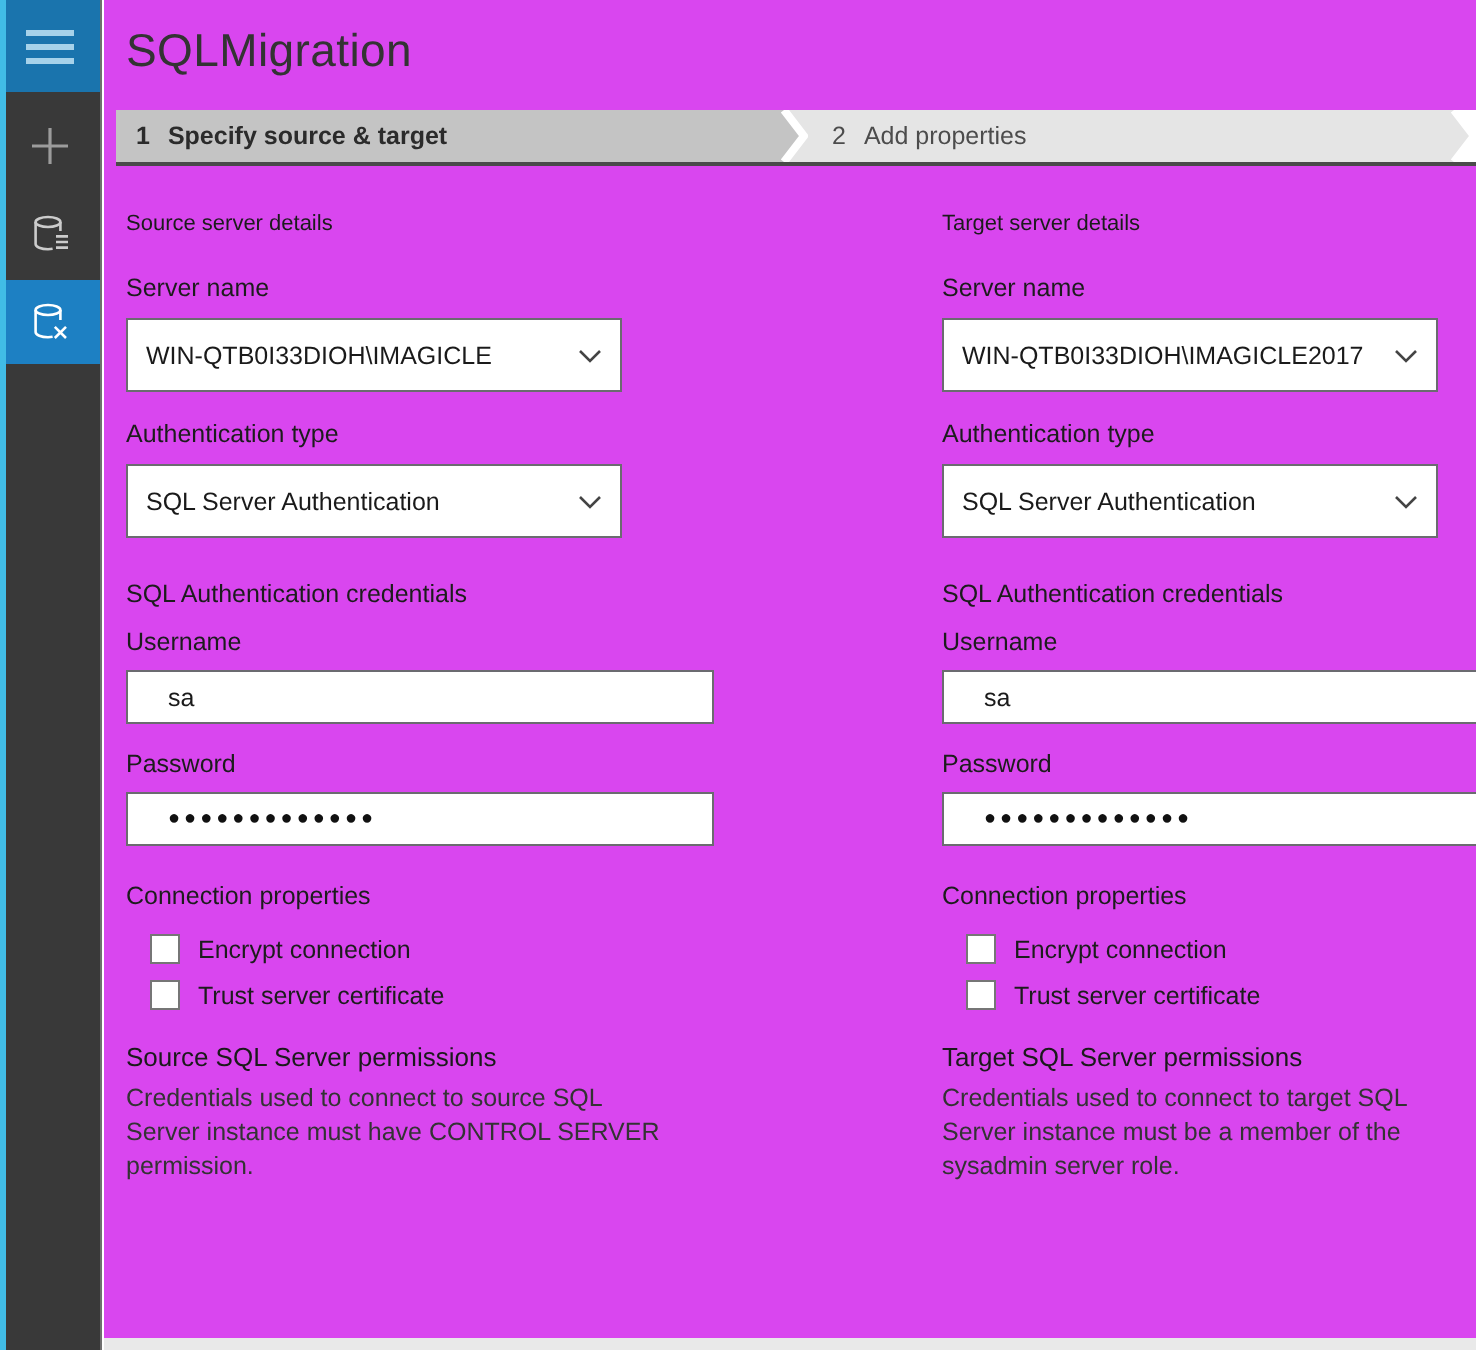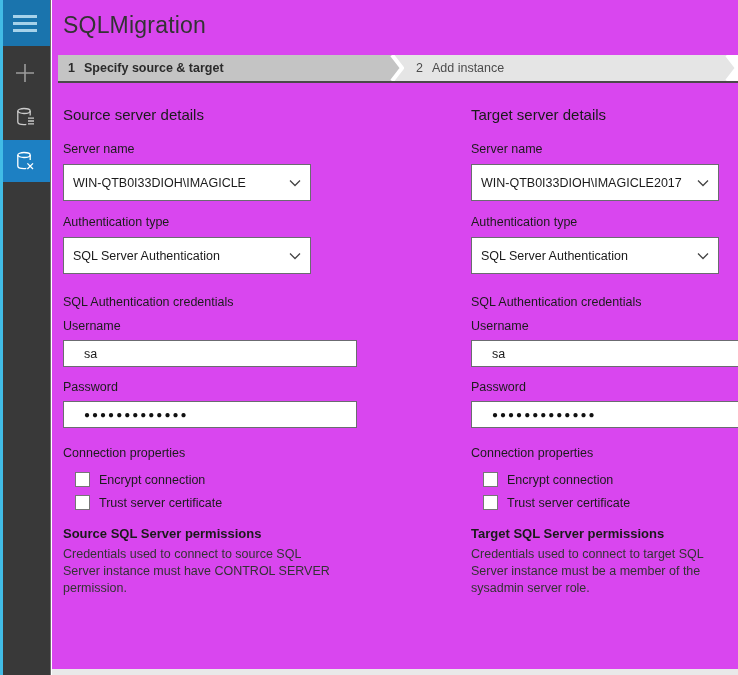--- a/index.html
+++ b/index.html
@@ -28,42 +28,42 @@
   .step { display:flex; align-items:center; font-size:12.5px; }
   .step1 { width:330px; background:#c4c4c4; color:#2b2b2b; font-weight:bold; padding-left:10px; }
   .step2 { flex:1; background:#e5e5e5; color:#4c4c4c; padding-left:12px; }
   .step .num { margin-right:9px; }
   .step-chevron { flex:0 0 auto; display:block; }
   .step-underline { margin-left:6px; height:2px; background:#4a4a4a; }
 
   
   .content { display:grid; grid-template-columns:310px 310px; column-gap:98px; padding-left:11px; }
   .col { width:310px; }
-  .section-title { margin-top:23px; font-size:15px; color:#1b1b1b; }
+  .section-title { margin-top:23px; font-size:11px; color:#1b1b1b; }
   .field-label { font-size:12.5px; color:#1c1c1c; }
   .lbl-servername   { margin-top:19px; }
   .lbl-authtype     { margin-top:14px; }
   .lbl-credentials  { margin-top:21px; }
   .lbl-username     { margin-top:10px; }
   .lbl-password     { margin-top:13px; }
   .lbl-connprops    { margin-top:18px; }
 
   .select-box { margin-top:8px; width:248px; height:37px; border:1px solid #6b6b70; background:#fff;
     display:flex; align-items:center; padding:0 9px; cursor:pointer; }
   .select-box .sel-text { flex:1; font-size:12.5px; color:#1a1a1a; white-space:nowrap; overflow:hidden; }
   .text-input { margin-top:7px; display:block; width:294px; height:27px; border:1px solid #6b6b70;
     background:#fff; padding:0 20px; font-family:Liberation Sans, sans-serif; font-size:12.5px; color:#1a1a1a; }
   input.pwd { font-size:10px; letter-spacing:2px; color:#111; }
 
   .check-row { display:flex; align-items:center; margin-top:12px; cursor:pointer;padding-left:12px; }
   .check-row + .check-row { margin-top:8px;align-items:center; }
   .checkbox { width:15px; height:15px; border:1px solid #767676; background:#fff; flex:0 0 auto; }
   .check-label { margin-left:9px; font-size:12.5px; color:#1c1c1c; }
 
-  .perm-title { margin-top:16px; font-size:13px; font-weight:bold; color:#1a1a1a; }
+  .perm-title { margin-top:16px; font-size:13px; font-weight:normal; color:#1a1a1a; }
   .perm-text { margin-top:5px; font-size:12.5px; color:#333; line-height:17px; white-space:pre-line; width:305px; }
 
   .bottom-strip { position:fixed; left:52px; right:0; bottom:0; height:6px; background:#e9e9e9; }
 </style>
 </head>
 <body>
 
 <div class="sidebar">
   <div class="accent"></div>
 
@@ -112,21 +112,21 @@
     <div class="step step1">
       <span class="num">1</span>
       <span>Specify source &amp; target</span>
     </div>
     <svg class="step-chevron" width="16" height="26" viewBox="0 0 16 26" style="background:#e5e5e5">
       <polygon points="0,0 4,0 14,13 4,26 0,26" fill="#c4c4c4"></polygon>
       <polyline points="4,0 14,13 4,26" fill="none" stroke="#ffffff" stroke-width="4"></polyline>
     </svg>
     <div class="step step2">
       <span class="num">2</span>
-      <span>Add instance</span>
+      <span>Add properties</span>
     </div>
     <svg class="step-chevron" width="15" height="26" viewBox="0 0 15 26" style="background:#ffffff">
       <polygon points="0,0 4,0 14,13 4,26 0,26" fill="#e5e5e5"></polygon>
       <polyline points="4,0 14,13 4,26" fill="none" stroke="#ffffff" stroke-width="4"></polyline>
     </svg>
   </div>
   <div class="step-underline"></div>
 
   <div class="content">
 

